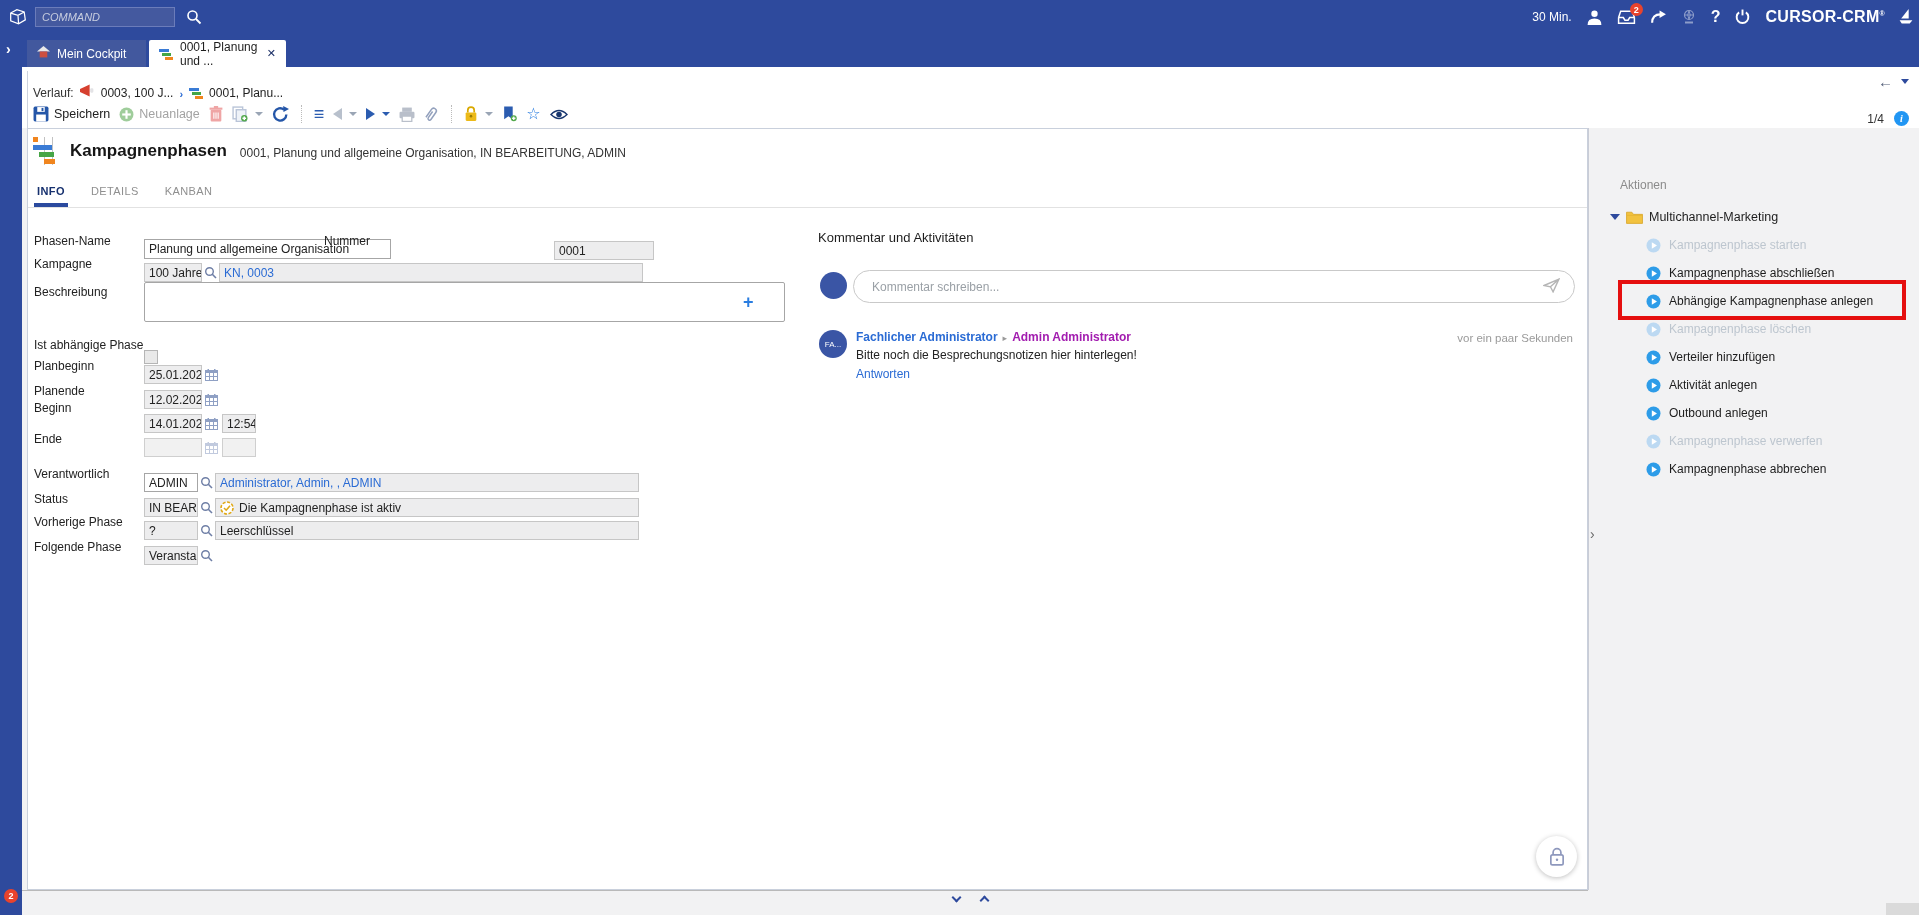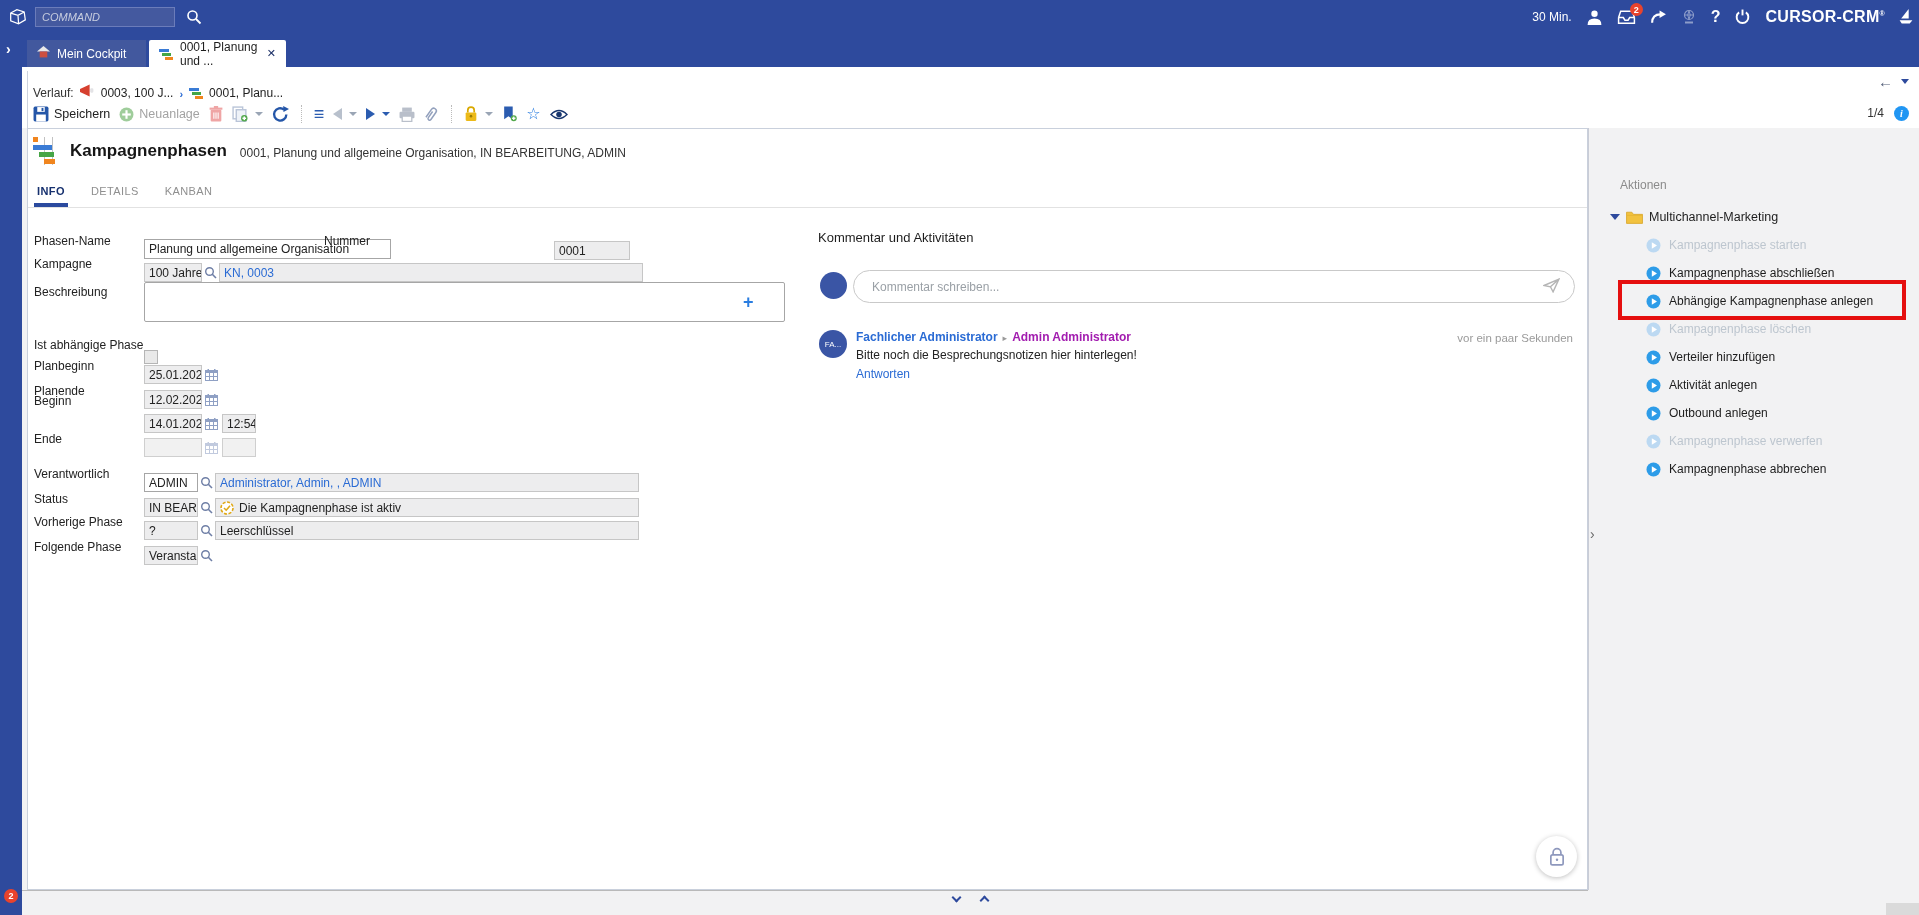--- a/index.html
+++ b/index.html
@@ -44,21 +44,21 @@
   .tbtn { display:flex; align-items:center; gap:5px; cursor:pointer; }
   .tbtn .lbl { font-size:12.5px; color:#222; }
   .tbtn.disabled .lbl { color:#a3a3a3; }
   .dd { width:0; height:0; border-left:4px solid transparent; border-right:4px solid transparent; border-top:4px solid #2b5cb0; margin-left:2px; }
   .dd.grey { border-top-color:#9aa5b5; }
   .tsep { height:18px; border-left:1px dotted #bbb; margin:0 3px; }
   .burger { color:#2b5cb0; font-size:18px; font-weight:bold; line-height:1; }
   .tri-left { width:0; height:0; border-top:6px solid transparent; border-bottom:6px solid transparent; border-right:9px solid #b8c0cc; }
   .tri-right { width:0; height:0; border-top:6px solid transparent; border-bottom:6px solid transparent; border-left:9px solid #2b5cb0; }
   .star-g { color:#2a7de0; font-size:16px; line-height:1; }
-  .tb-right { position:absolute; right:10px; top:33px; height:26px; display:flex; align-items:center; gap:10px; }
+  .tb-right { position:absolute; right:10px; top:33px; height:26px; display:flex; align-items:flex-end; gap:10px; }
   .pager { font-size:12px; color:#333; }
   .info-circ { width:15px; height:15px; border-radius:50%; background:#2196f3; color:#fff; font-size:10px; font-style:italic; font-weight:bold; display:flex; align-items:center; justify-content:center; cursor:pointer; font-family:"Liberation Serif",serif; }
 
   
   .left-strip { position:absolute; left:0; top:67px; width:22px; height:848px; background:#2e4a9d; }
   .strip-badge { position:absolute; left:4px; top:822px; width:14px; height:14px; border-radius:50%; background:#e8432d; color:#fff; font-size:9px; font-weight:bold; display:flex; align-items:center; justify-content:center; }
 
   
   .main-bg { position:absolute; left:22px; top:128px; width:1897px; height:787px; background:#f2f2f3; }
 
@@ -362,21 +362,21 @@
     <span class="vtab">DETAILS</span>
     <span class="vtab">KANBAN</span>
   </div>
 
   <span class="flabel" style="top:105px">Phasen-Name</span>
   <div class="frow" style="left:116px; top:101px;">
     <input class="inp" style="width: 247px;" value="Planung und allgemeine Organisation">
   </div>
   <span class="flabel" style="left:296px; top:105px">Nummer</span>
   <div class="frow" style="left:526px; top:102px;">
-    <div class="ro" style="width:76px">0001</div>
+    <div class="ro" style="width:100px">0001</div>
   </div>
 
   <span class="flabel" style="top:128px">Kampagne</span>
   <div class="frow" style="left:116px; top:124px;">
     <div class="ro" style="width:58px">100 Jahre - </div>
     <span class="mag">
       <svg width="13" height="13" viewBox="0 0 13 13">
           <circle cx="5.5" cy="5.5" r="3.8" fill="none" stroke="#6f7fa6" stroke-width="1.4"></circle>
           <line x1="8.3" y1="8.3" x2="12" y2="12" stroke="#6f7fa6" stroke-width="1.6"></line>
         </svg>
@@ -420,21 +420,21 @@
           <rect x="0.5" y="1.5" width="12" height="2.5" fill="#8fa0c4"></rect>
           <rect x="2.5" y="0" width="1.5" height="2.5" fill="#8fa0c4"></rect>
           <rect x="9" y="0" width="1.5" height="2.5" fill="#8fa0c4"></rect>
           <line x1="4.5" y1="4" x2="4.5" y2="11.5" stroke="#8fa0c4"></line>
           <line x1="8.5" y1="4" x2="8.5" y2="11.5" stroke="#8fa0c4"></line>
           <line x1="0.5" y1="7.5" x2="12.5" y2="7.5" stroke="#8fa0c4"></line>
         </svg>
     </span>
   </div>
 
-  <span class="flabel" style="top:265px">Beginn</span>
+  <span class="flabel" style="top:272px">Beginn</span>
   <div class="frow" style="left:116px; top:275px;">
     <div class="ro" style="width:58px">14.01.2021</div>
     <span class="cal">
       <svg width="13" height="12" viewBox="0 0 13 12">
           <rect x="0.5" y="1.5" width="12" height="10" fill="none" stroke="#8fa0c4" stroke-width="1"></rect>
           <rect x="0.5" y="1.5" width="12" height="2.5" fill="#8fa0c4"></rect>
           <rect x="2.5" y="0" width="1.5" height="2.5" fill="#8fa0c4"></rect>
           <rect x="9" y="0" width="1.5" height="2.5" fill="#8fa0c4"></rect>
           <line x1="4.5" y1="4" x2="4.5" y2="11.5" stroke="#8fa0c4"></line>
           <line x1="8.5" y1="4" x2="8.5" y2="11.5" stroke="#8fa0c4"></line>

